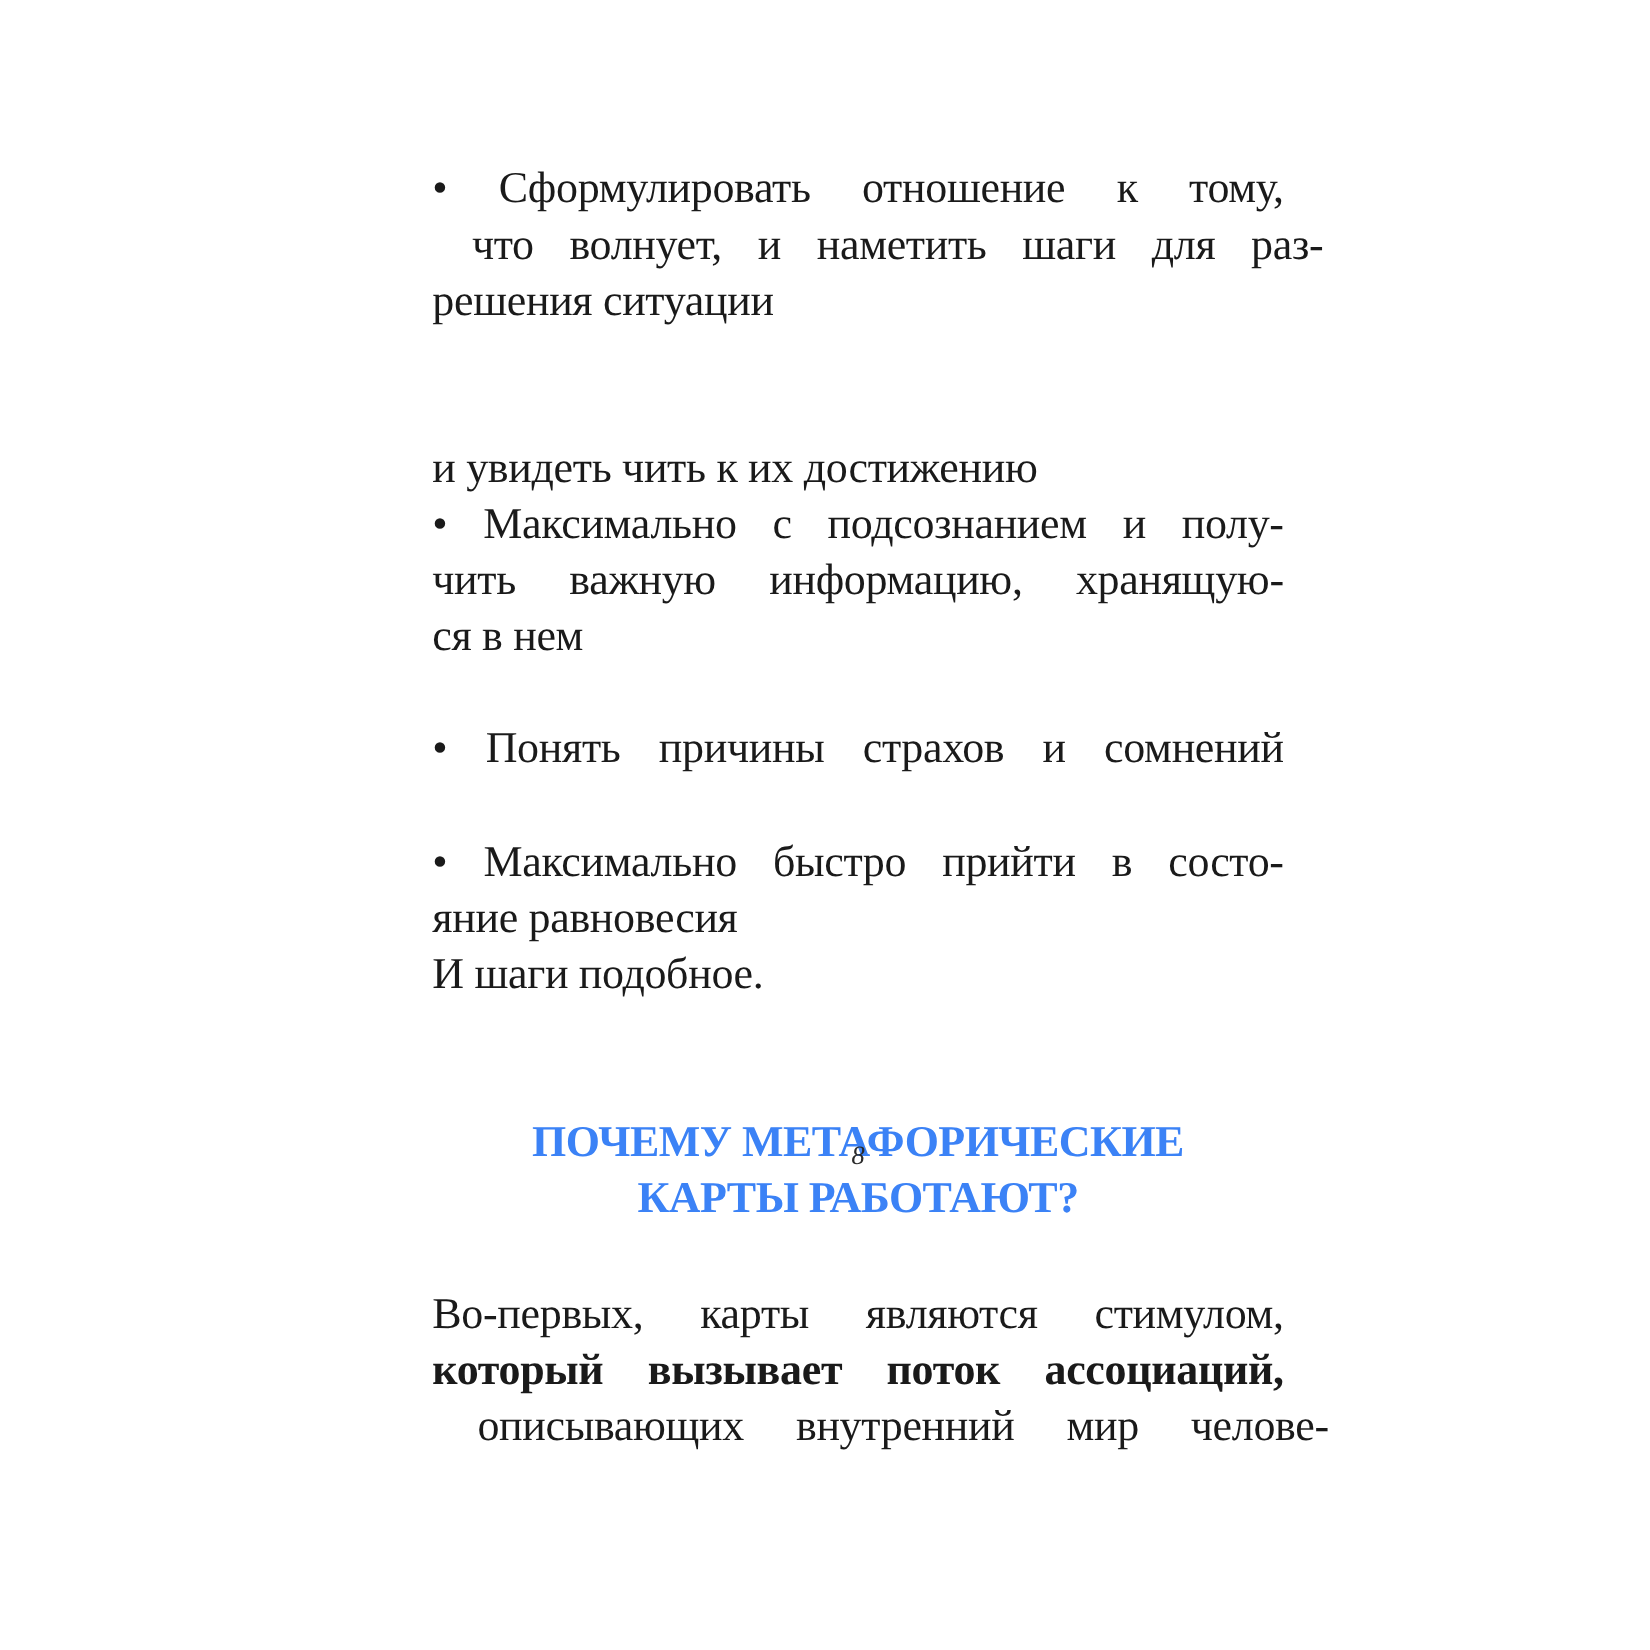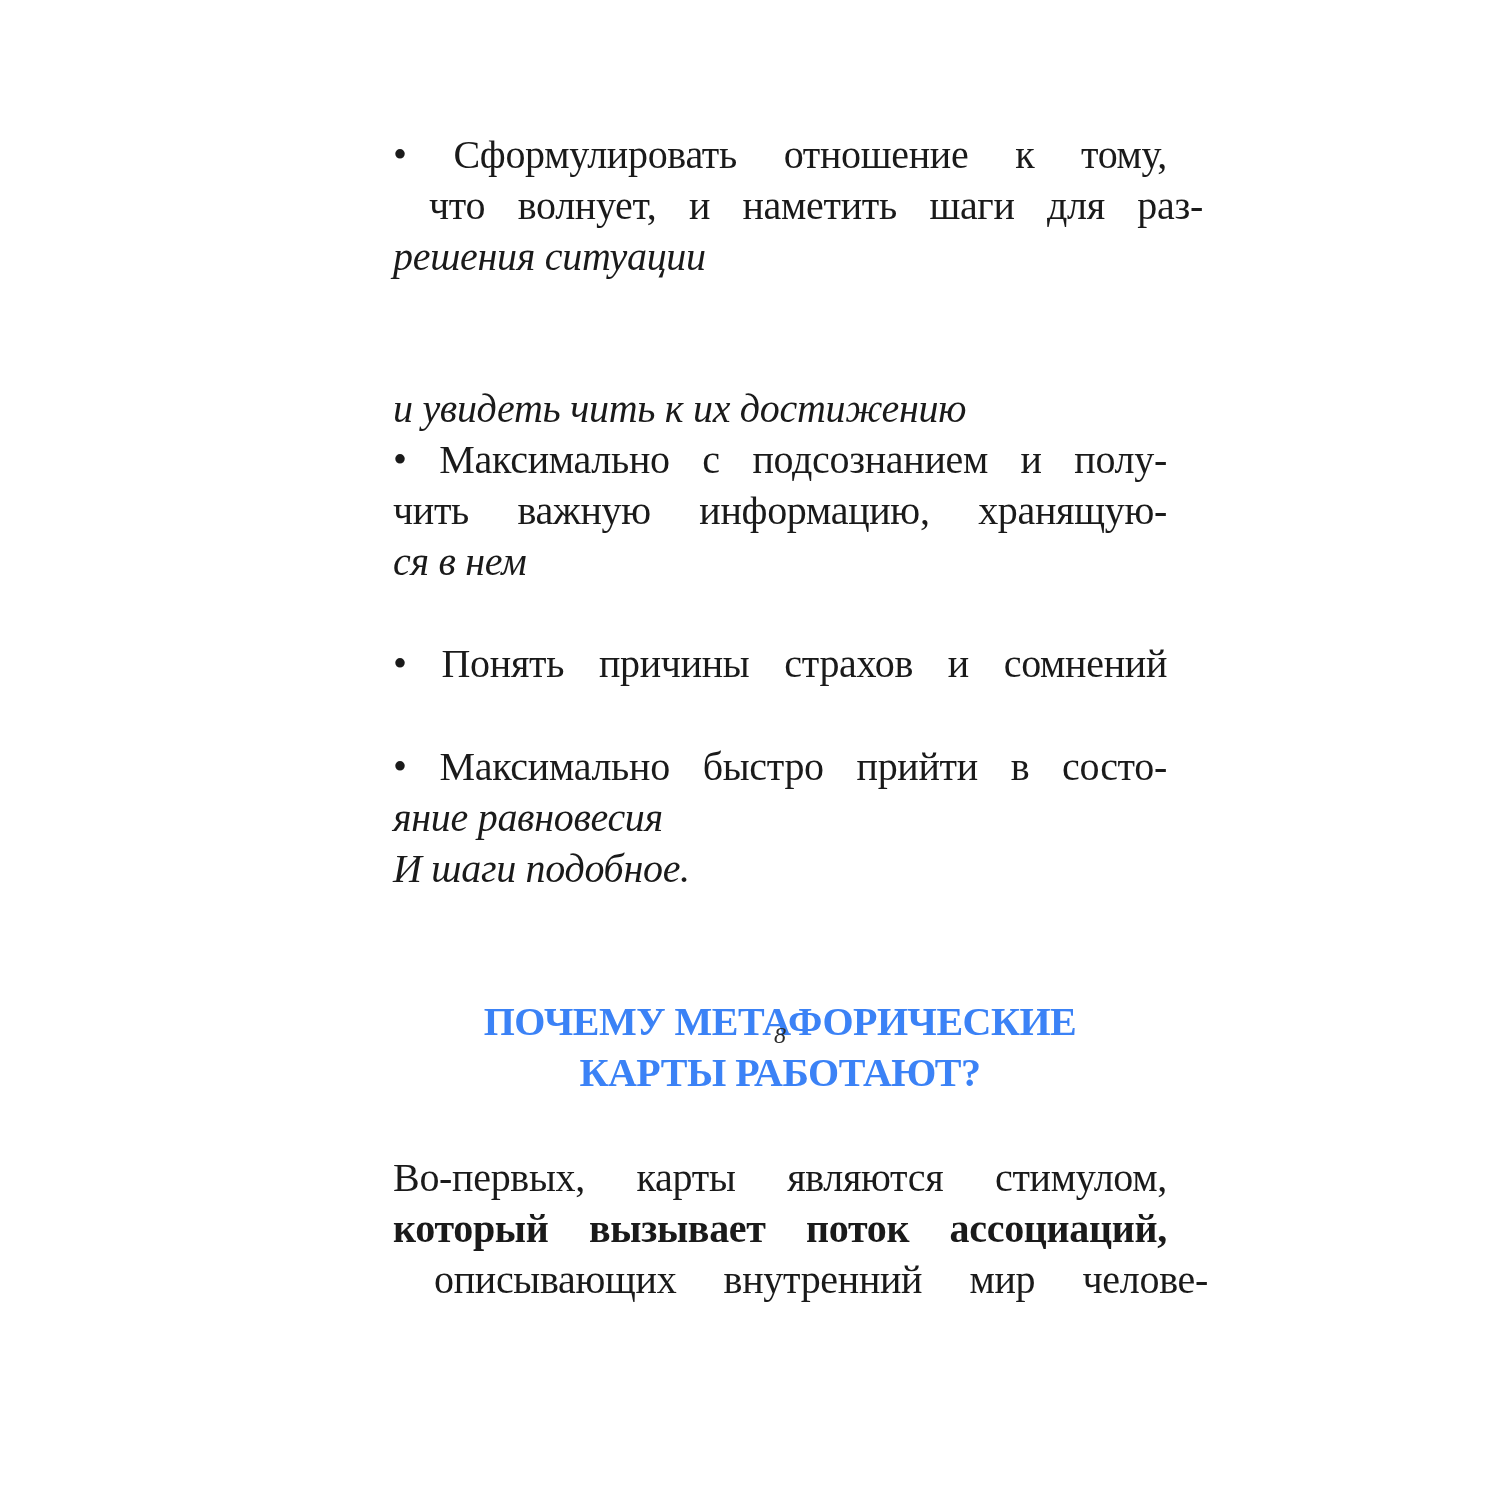--- a/index.html
+++ b/index.html
@@ -10,37 +10,36 @@
     body {
       width: 1500px;
       height: 1500px;
       position: relative;
       overflow: hidden;
       font-family: "Liberation Serif", "DejaVu Serif", serif;
       color: #1a1a1a;
     }
     .page {
       position: absolute;
-      left: 0; top: 0;
+      left: 0; top: 16px;
       width: 1500px; height: 1069px;
     }
     .line {
       position: absolute;
       left: 393px;
       width: 774px;
       font-size: 40px;
       line-height: 50px;
       white-space: nowrap;
       text-align: justify;
       text-align-last: justify;
       letter-spacing: -0.3px;
     }
     .line.last {
       text-align-last: left;
-      font-style: italic;
     }
     .heading {
       position: absolute;
       left: 393px;
       width: 774px;
       text-align: center;
       font-size: 40px;
       line-height: 50px;
       font-weight: bold;
       letter-spacing: -0.5px;

